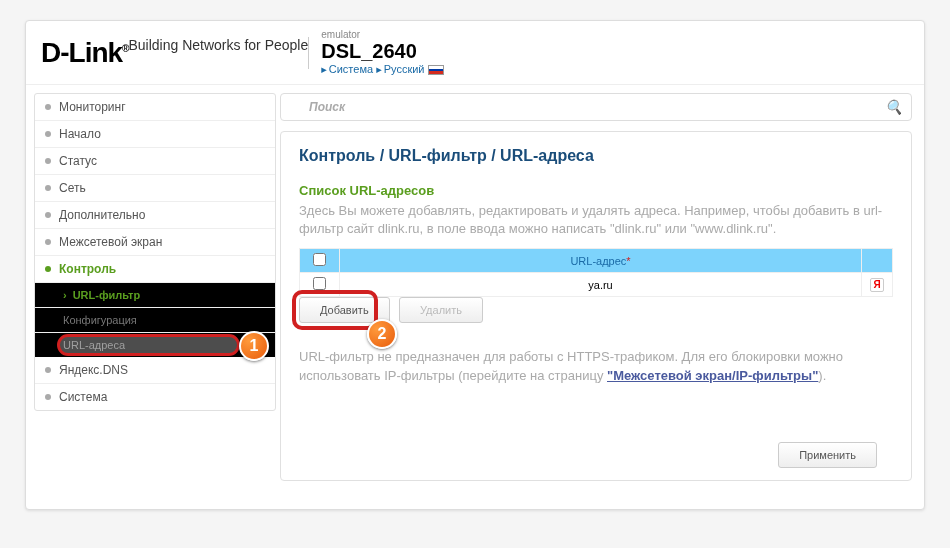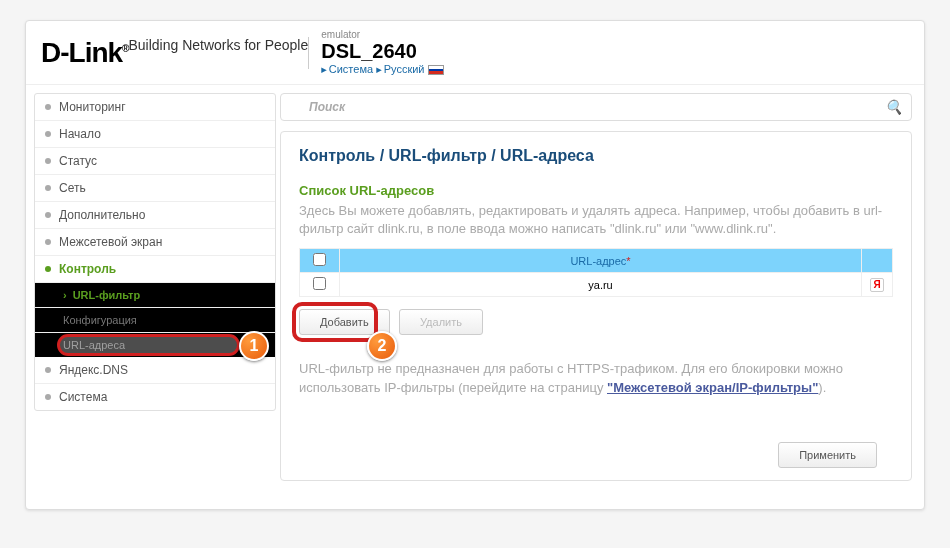--- a/index.html
+++ b/index.html
@@ -38,21 +38,21 @@
 .panel { border: 1px solid #e0e0e0; border-radius: 4px; padding: 15px 18px; min-height: 350px; position: relative; }
 .breadcrumb { color: #1a4d7a; font-size: 16px; font-weight: bold; margin-bottom: 18px; }
 .section-title { color: #5a9e1f; font-weight: bold; font-size: 13px; margin-bottom: 4px; }
 .section-desc { color: #aaa; font-size: 13px; line-height: 1.4; margin-bottom: 10px; }
 .url-table { width: 100%; border-collapse: collapse; }
 .url-table th, .url-table td { border: 1px solid #eee; padding: 4px 8px; text-align: center; font-size: 11px; }
 .url-table th { background: #7dd3fc; font-weight: normal; }
 .url-table th.link-col { color: #1a6aa6; }
 .url-table th.link-col .star { color: #d02020; }
 .ya-icon { display: inline-block; width: 14px; height: 14px; background: #fff; border: 1px solid #ccc; border-radius: 2px; color: #e00; font-weight: bold; font-size: 10px; line-height: 12px; }
-.btn-row { margin-top: 12px; position: relative; display: inline-block; }
+.btn-row { position: relative; display: inline-block; }
 .btn { border: 1px solid #ccc; background: linear-gradient(#fff, #eee); padding: 6px 20px; border-radius: 3px; font-size: 11px; color: #555; cursor: pointer; margin-right: 6px; }
 .btn:disabled { color: #bbb; cursor: default; }
 .btn-highlight { position: absolute; left: -7px; top: -7px; width: 86px; height: 40px; border: 4px solid #d02020; border-radius: 10px; pointer-events: none; }
 .note { color: #aaa; font-size: 13px; margin-top: 25px; line-height: 1.4; }
 .note a { color: #4a5a9e; text-decoration: underline; font-weight: bold; }
 .apply-btn { position: absolute; right: 28px; bottom: 12px; }
 </style>
 </head>
 <body>
 

